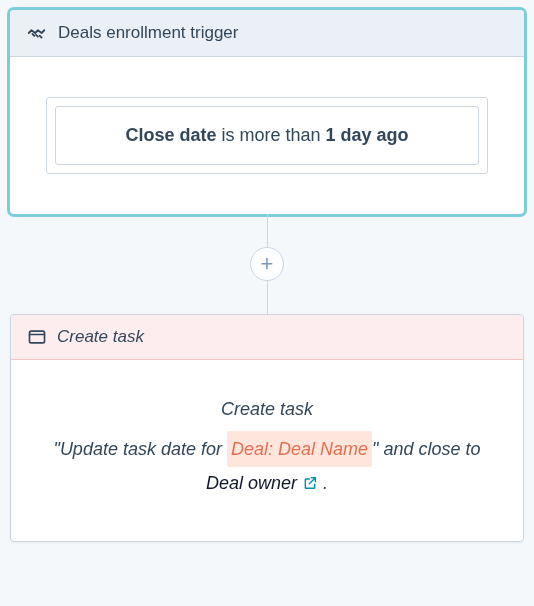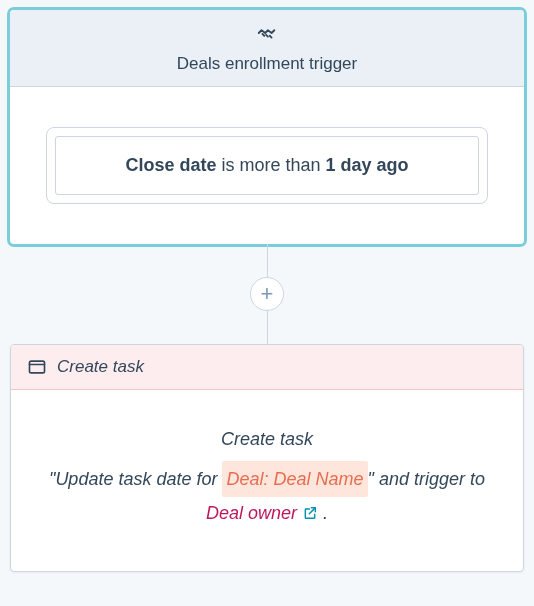--- a/index.html
+++ b/index.html
@@ -30,32 +30,31 @@
     display: flex;
     align-items: center;
     gap: 10px;
     padding: 12px 16px;
     font-size: 17px;
     border-bottom: 1px solid #cbd6e2;
   }
   .card.trigger .card-header {
     background: #eaf0f6;
     border-bottom: 1px solid #cbd6e2;
-    flex-direction: column;
   }
   .card.action .card-header {
     background: #fdedee;
     border-bottom: 1px solid #f5c4c0;
   }
   .card-body {
     padding: 40px 36px;
   }
   .criteria-outer {
     border: 1px solid #cbd6e2;
-    border-radius: 8px;
+    border-radius: 3px;
     padding: 8px;
   }
   .criteria-inner {
     border: 1px solid #cbd6e2;
     border-radius: 3px;
     padding: 18px 20px;
     text-align: center;
     font-size: 18px;
     color: #33475b;
   }
@@ -97,21 +96,21 @@
     display: block;
     margin-bottom: 6px;
   }
   .token {
     background: #ffe6dc;
     color: #e66e50;
     padding: 8px 4px;
     border-radius: 2px;
   }
   .link {
-    color: #be185d;
+    color: #0f172a;
   }
   .ext-icon {
     display: inline-flex;
     vertical-align: -2px;
   }
   .ext-icon svg { stroke: #0091ae; }
   .handshake-icon, .window-icon { display: inline-flex; }
 </style>
 </head>
 <body>
@@ -148,21 +147,21 @@
     <span class="window-icon">
       <svg width="20" height="20" viewBox="0 0 24 24" fill="none" stroke="#33475b" stroke-width="2" stroke-linecap="round" stroke-linejoin="round">
         <rect x="3" y="5" width="18" height="14" rx="2"></rect>
         <line x1="3" y1="9" x2="21" y2="9"></line>
       </svg>
     </span>
     <span>Create task</span>
   </div>
   <div class="action-body">
     <span class="action-summary-title">Create task</span>
-    <span>"</span><span>Update task date for </span><span class="token">Deal: Deal Name</span><span>"</span><span> and trigger to </span><span class="link">Deal owner</span>
+    <span>"</span><span>Update task date for </span><span class="token">Deal: Deal Name</span><span>"</span><span> and close to </span><span class="link">Deal owner</span>
     <span class="ext-icon">
       <svg width="16" height="16" viewBox="0 0 24 24" fill="none" stroke-width="2.2" stroke-linecap="round" stroke-linejoin="round">
         <path d="M14 4h6v6"></path>
         <path d="M20 4l-9 9"></path>
         <path d="M19 14v5a1 1 0 0 1-1 1H6a1 1 0 0 1-1-1V7a1 1 0 0 1 1-1h5"></path>
       </svg>
     </span><span> .</span>
   </div>
 </div>
 

